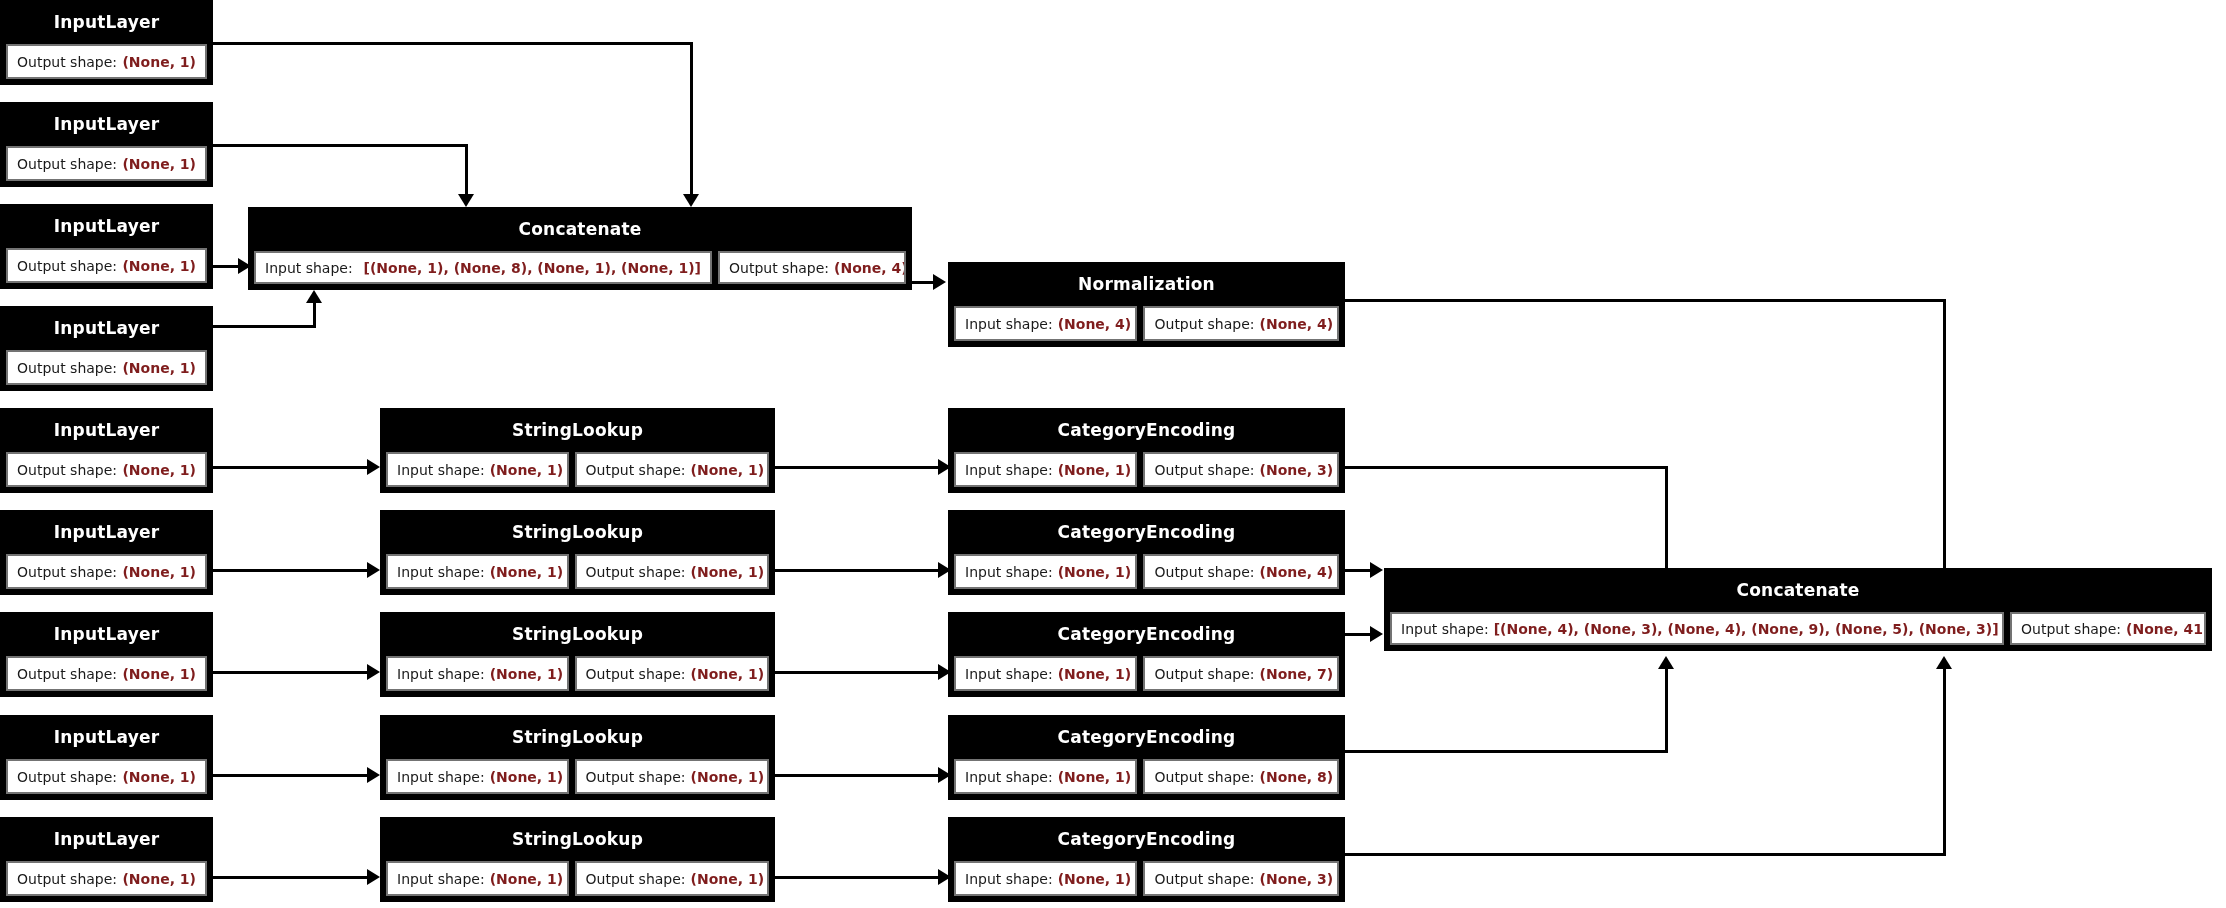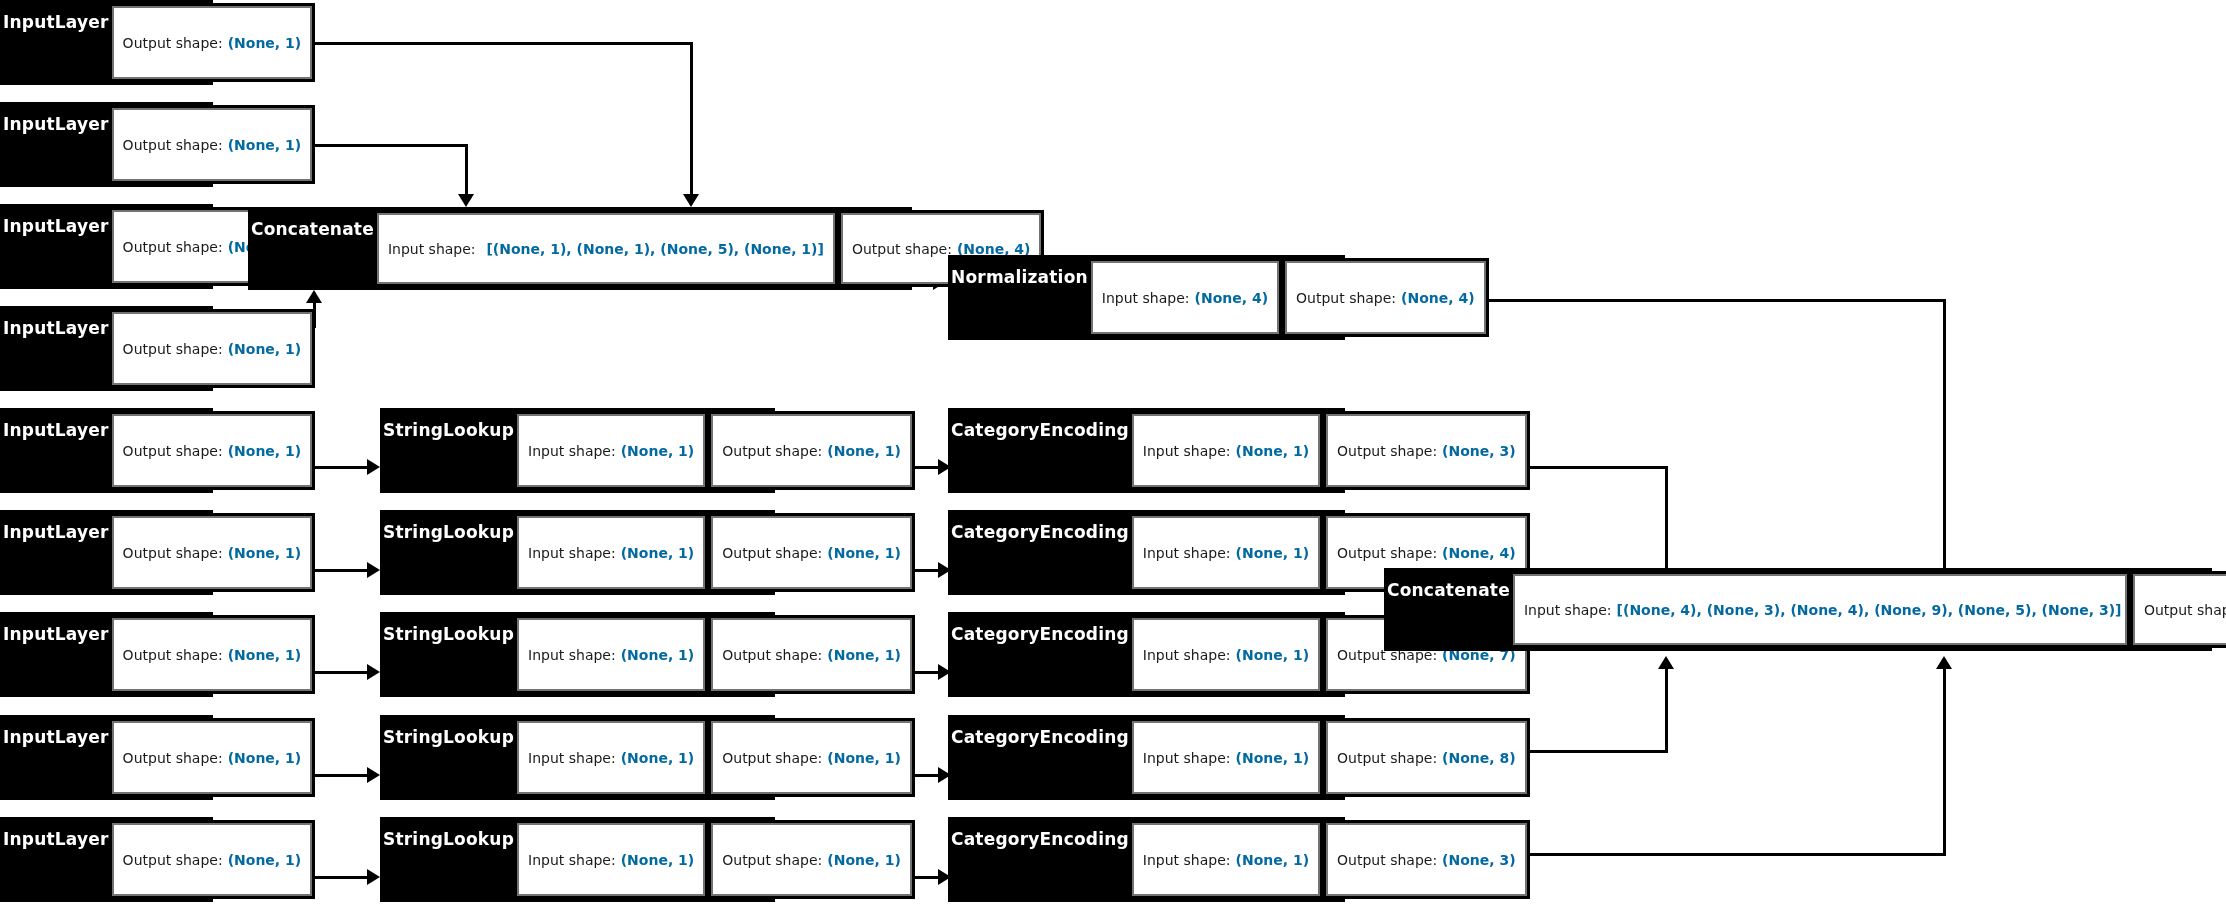--- a/index.html
+++ b/index.html
@@ -16,21 +16,21 @@
     font-family: "DejaVu Sans", "Liberation Sans", sans-serif;
     overflow: hidden;
   }
   
   .node {
     position: absolute;
     box-sizing: border-box;
     border: 3px solid #000000;
     background: #000000;
     display: flex;
-    flex-direction: row;
+    flex-direction: column;
     z-index: 5;
   }
   .node-title {
     box-sizing: border-box;
     flex: 0 0 auto;
     color: #ffffff;
     background: #000000;
     font-weight: bold;
     font-size: 17px;
     letter-spacing: 0.2px;
@@ -56,21 +56,21 @@
     align-items: center;
     justify-content: space-between;
     font-size: 14px;
     white-space: nowrap;
     padding: 0 9px;
     margin: 3px;
     overflow: hidden;
   }
   .shape-cell .v {
     font-weight: bold;
-    color: #0369a1;
+    color: #7f1d1d;
     margin-left: 5px;
   }
   .shape-cell.grow { flex: 1 1 auto; }
 
   
   .node.w-one .shape-cell { flex: 1 1 100%; }
 
   
   .edge {
     position: absolute;
@@ -259,30 +259,30 @@
           <span class="v">(None, 1)</span>
         </div>
     </div>
   </div>
 
   <div class="node" style="left:248px; top:207px; width:664px; height:83px;">
     <div class="node-title">Concatenate</div>
     <div class="node-shapes">
       <div class="shape-cell grow" style="flex:0 0 458px;">
           <span>Input shape:</span>
-          <span class="v">[(None, 1), (None, 1), (None, 5), (None, 1)]</span>
+          <span class="v">[(None, 1), (None, 8), (None, 1), (None, 1)]</span>
         </div>
       <div class="shape-cell grow">
           <span>Output shape:</span>
           <span class="v">(None, 4)</span>
         </div>
     </div>
   </div>
 
-  <div class="node" style="left:948px; top:255px; width:397px; height:85px;">
+  <div class="node" style="left:948px; top:262px; width:397px; height:85px;">
     <div class="node-title">Normalization</div>
     <div class="node-shapes">
       <div class="shape-cell grow">
           <span>Input shape:</span>
           <span class="v">(None, 4)</span>
         </div>
       <div class="shape-cell grow">
           <span>Output shape:</span>
           <span class="v">(None, 4)</span>
         </div>

